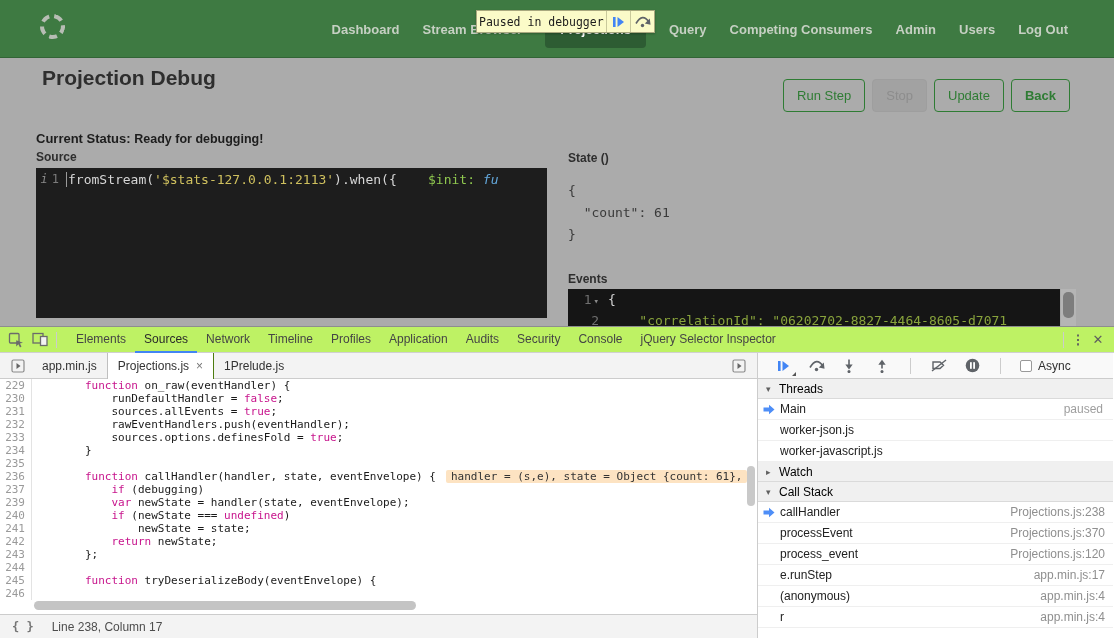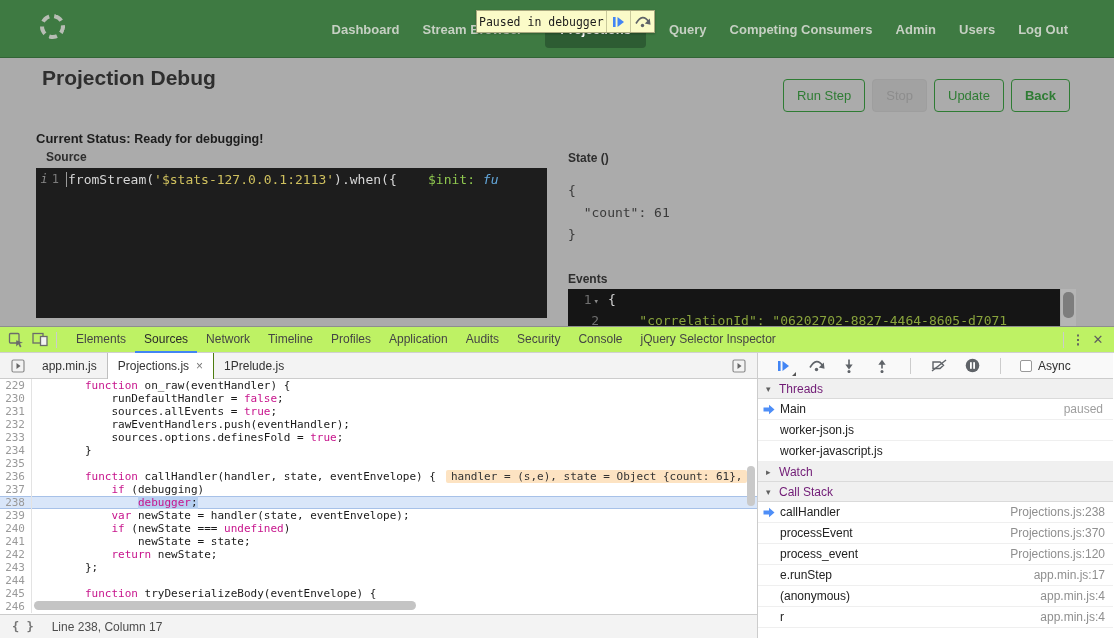--- a/index.html
+++ b/index.html
@@ -24,21 +24,21 @@
   
   .page-title { position:absolute; left:42px; top:66px; font-size:21px; font-weight:bold; color:#2e2e2e; }
   .hdr-buttons { position:absolute; right:44px; top:79px; display:flex; gap:7px; }
   .btn { font-size:13px; color:#2f7c34; background:transparent; border:1px solid #2f7c34; border-radius:4px; padding:8px 13px; cursor:pointer; font-family:"Liberation Sans",sans-serif; }
   .btn.bold { font-weight:bold; }
   .btn.disabled { background:#a2a2a2; color:#8d8d8d; border-color:#9e9e9e; cursor:default; }
   .cur-status { position:absolute; left:36px; top:131px; font-size:13px; font-weight:bold; color:#1d1d1d; }
   .cur-status .val { font-size:12.5px; }
 
   
-  .src-label { position:absolute; left:46px; top:150px; font-size:12px; font-weight:bold; color:#2e2e2e; }
+  .src-label { position:absolute; left:36px; top:150px; font-size:12px; font-weight:bold; color:#2e2e2e; }
   .src-editor { position:absolute; left:36px; top:168px; width:511px; height:150px; background:#1d1d1d; overflow:hidden; }
   .src-row { display:flex; height:22px; align-items:center; }
   .src-gutter { width:30px; text-align:right; padding-right:7px; font-family:"DejaVu Sans Mono",monospace; font-size:12px; color:#7c7c7c; flex:none; }
   .src-gutter .info-i { font-style:italic; color:#8a8a8a; margin-right:4px; }
   .src-code { font-family:"DejaVu Sans Mono",monospace; font-size:13px; white-space:pre; border-left:1px solid #9a9a9a; padding-left:1px; }
   .st-plain { color:#d6d6d6; }
   .st-string { color:#cfc05e; }
   .st-green { color:#8fc74f; }
   .st-blue-italic { color:#64a9dd; font-style:italic; }
 
@@ -91,21 +91,21 @@
 
   .dt-sidebar { width:356px; border-left:1px solid #ccc; background:#fff; overflow:hidden; }
   .dbg-controls { height:26px; border-bottom:1px solid #ccc; background:#f9f9f9; display:flex; align-items:center; padding-left:16px; gap:15px; }
   .dbg-btn { position:relative; display:flex; align-items:center; justify-content:center; width:18px; height:18px; cursor:pointer; }
   .dbg-btn .dd-corner { position:absolute; right:-4px; bottom:-1px; width:0; height:0; border-left:4px solid transparent; border-bottom:4px solid #555; }
   .dbg-check { display:flex; align-items:center; gap:6px; cursor:pointer; }
   .dbg-checkbox { width:12px; height:12px; border:1px solid #999; border-radius:2px; background:#fff; }
 
   .sb-header { height:20px; background:#f0f0f0; border-bottom:1px solid #dadada; display:flex; align-items:center; padding-left:8px; cursor:pointer; }
   .sb-tri { font-size:9px; color:#606060; width:10px; }
-  .sb-title { margin-left:3px; color:#701a75; }
+  .sb-title { margin-left:3px; color:#000000; }
   .sb-row { height:21px; border-bottom:1px solid #efefef; display:flex; align-items:center; position:relative; }
   .sb-row .row-arrow { position:absolute; left:5px; top:5px; }
   .sb-name { margin-left:22px; color:#222; white-space:nowrap; overflow:hidden; }
   .sb-note { margin-left:auto; margin-right:10px; color:#9e9e9e; }
   .sb-loc { margin-left:auto; margin-right:8px; color:#8f8f8f; white-space:nowrap; }
 </style>
 </head>
 <body>
 
 <div class="navbar">
@@ -274,24 +274,20 @@
             <span class="dt-linecode"></span>
           </div>
           <div class="dt-line">
             <span class="dt-lineno">236</span>
             <span class="dt-linecode"><span class="tok-p">        </span><span class="tok-k">function</span><span class="tok-p"> callHandler(handler, state, eventEnvelope) {</span><span class="inline-hint mono">handler = (s,e), state = Object {count: 61},</span></span>
           </div>
           <div class="dt-line">
             <span class="dt-lineno">237</span>
             <span class="dt-linecode"><span class="tok-p">            </span><span class="tok-k">if</span><span class="tok-p"> (debugging)</span></span>
           </div>
-          <div class="dt-line exec">
-            <span class="dt-lineno">238</span>
-            <span class="dt-linecode"><span class="tok-p">                </span><span class="tok-k tok-sel">debugger</span><span class="tok-p tok-sel">;</span></span>
-          </div>
           <div class="dt-line">
             <span class="dt-lineno">239</span>
             <span class="dt-linecode"><span class="tok-p">            </span><span class="tok-k">var</span><span class="tok-p"> newState = handler(state, eventEnvelope);</span></span>
           </div>
           <div class="dt-line">
             <span class="dt-lineno">240</span>
             <span class="dt-linecode"><span class="tok-p">            </span><span class="tok-k">if</span><span class="tok-p"> (newState === </span><span class="tok-k">undefined</span><span class="tok-p">)</span></span>
           </div>
           <div class="dt-line">
             <span class="dt-lineno">241</span>

